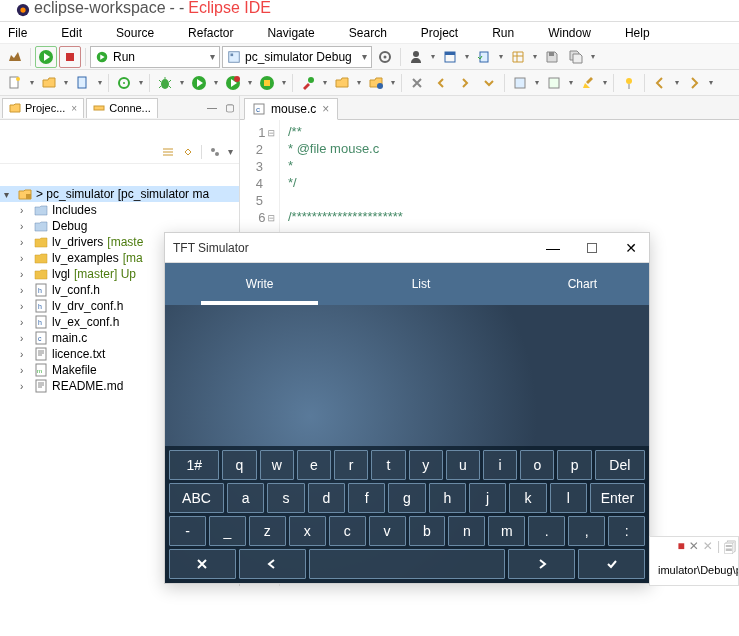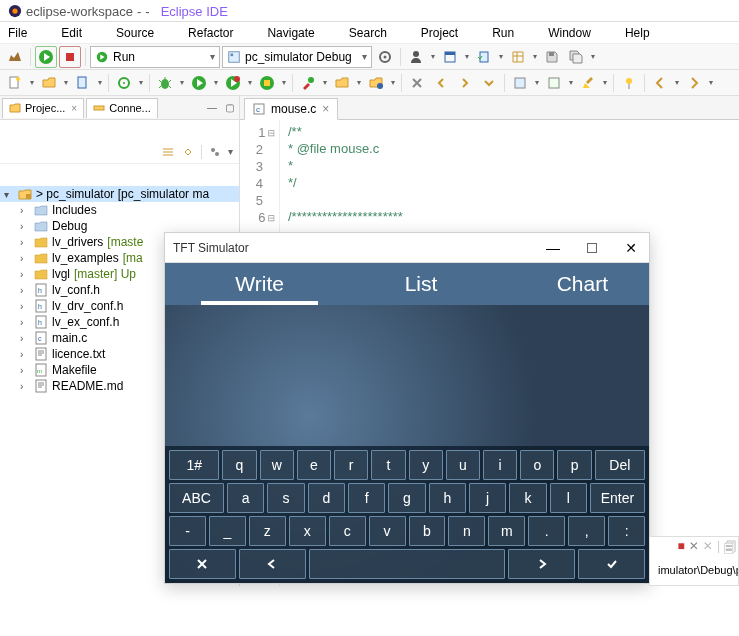--- a/index.html
+++ b/index.html
@@ -1,19 +1,19 @@
 <!DOCTYPE html>
 <html><head>
 <meta charset="utf-8">
 <style>
 * { box-sizing: border-box; margin: 0; padding: 0; font-family: "Segoe UI", Tahoma, sans-serif; }
 body { width: 739px; height: 636px; background: #fff; overflow: hidden; font-size: 12px; position: relative; }
 
-.titlebar { height: 22px; background: #fff; border-bottom: 1px solid #ddd; padding: 4px 8px; color: #555; font-size: 13px; display: flex; align-items: flex-start; gap: 4px; }
-.titlebar .app { color: #8b5cf6; margin-left: 7px; }
+.titlebar { height: 22px; background: #fff; border-bottom: 1px solid #ddd; padding: 4px 16px; color: #555; font-size: 16px; display: flex; align-items: flex-end; gap: 4px; }
+.titlebar .app { color: #ef4444; }
 .titlebar svg { width: 14px; height: 14px; }
 
 .menubar { height: 22px; display: flex; gap: 18px; padding: 2px 0; border-bottom: 1px solid #eee; align-items: center; }
 .menubar span { padding: 2px 8px; font-size: 12px; cursor: default; }
 
 .toolbar-row { height: 26px; display: flex; gap: 2px; padding: 2px 4px; align-items: center; border-bottom: 1px solid #e0e0e0; background: #f8f8f8; }
 .tb-btn { width: 22px; height: 22px; display: flex; align-items: center; justify-content: center; border: 1px solid transparent; border-radius: 2px; position: relative; }
 .tb-btn svg { width: 16px; height: 16px; }
 .tb-sep { width: 1px; height: 18px; background: #ddd; margin: 0 2px; }
 .tb-dd { width: 8px; display: flex; align-items: center; justify-content: center; color: #666; font-size: 8px; }
@@ -57,21 +57,21 @@
 
 
 .simwin { position: absolute; left: 164px; top: 232px; width: 486px; height: 352px; background: #2d3e52; border: 1px solid #d0d0d0; box-shadow: 0 4px 16px rgba(0,0,0,.2); display: flex; flex-direction: column; }
 .simwin-title { height: 30px; background: #fff; display: flex; align-items: center; padding: 0 8px; gap: 8px; border-bottom: 1px solid #ddd; }
 .simwin-title .t { font-size: 12px; color: #333; }
 .simwin-title .btns { margin-left: auto; display: flex; gap: 24px; align-items: center; }
 .simwin-title .wbtn { width: 20px; height: 20px; display: flex; align-items: center; justify-content: center; font-size: 14px; }
 .simwin-title .wbtn.max { border: 1px solid #666; width: 10px; height: 10px; }
 
 .sim-tabs { height: 42px; background: #4a6d8f; display: flex; }
-.sim-tab { flex: 1; display: flex; align-items: center; justify-content: center; color: #fff; font-size: 21px; position: relative; margin-left: 28px; }
+.sim-tab { flex: 1; display: flex; align-items: center; justify-content: center; color: #fff; font-size: 12px; position: relative; margin-left: 28px; }
 .sim-tab.active::after { content: ""; position: absolute; bottom: 0; left: 8px; right: 8px; height: 4px; background: #fff; }
 
 .sim-body { flex: 1; background: radial-gradient(circle at 30% 40%, #5a7a9a 0%, #2d4055 60%); background-color: #2d4055; display: flex; flex-direction: column; }
 .sim-body .blank { flex: 1; }
 
 .kbd { background: rgba(10,25,40,.75); padding: 4px; display: flex; flex-direction: column; gap: 3px; }
 .kbd-row { display: flex; gap: 3px; }
 .key { background: rgba(60,80,100,.6); border: 1px solid #6a8aa5; color: #fff; height: 30px; display: flex; align-items: center; justify-content: center; font-size: 14px; border-radius: 1px; }
 .key.w1 { flex: 1; }
 .key.w15 { flex: 1.5; }

